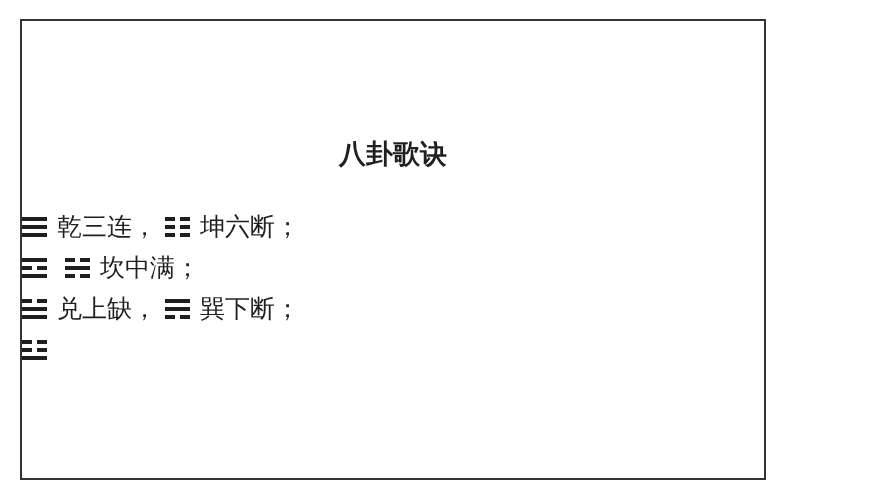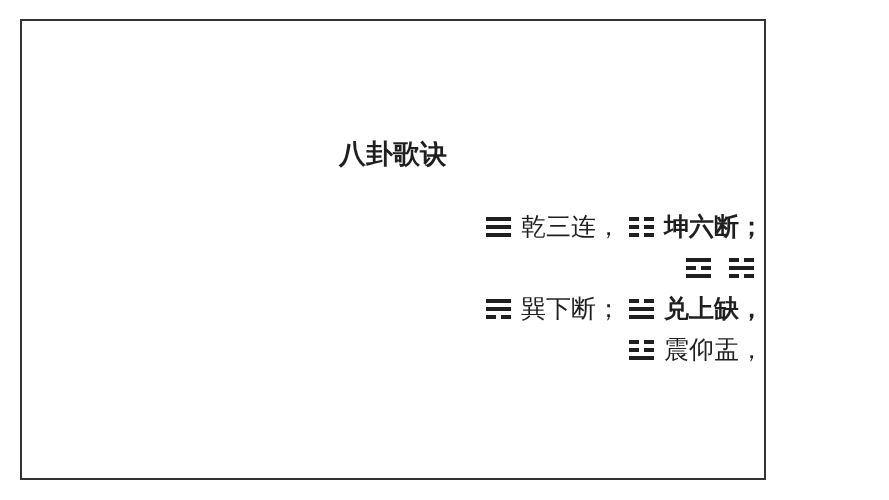--- a/index.html
+++ b/index.html
@@ -31,28 +31,28 @@
     font-size: 27px;
     font-weight: bold;
     line-height: 1.2;
     color: var(--ink);
   }
   .verse { margin-top: 36px; }
   .verse-line {
     height: 41px;
     display: flex;
     align-items: center;
-    justify-content: flex-end;
+    justify-content: flex-start;
     font-size: 25px;
     line-height: 1;
     color: var(--ink);
     white-space: nowrap;
   }
   .segment { display: inline-flex; align-items: center; }
-  .segment + .segment { margin-left: 8px; font-weight: bold; }
+  .segment + .segment { margin-left: 8px; }
   .trigram {
     display: inline-flex;
     flex-direction: column;
     justify-content: space-between;
     width: 25px;
     height: 20px;
     margin-right: 10px;
     flex: none;
   }
   .tri-row { height: 4px; background: var(--ink); }
@@ -113,57 +113,57 @@
               <span class="tri-row broken">
                 <span class="half"></span>
                 <span class="half"></span>
               </span>
               <span class="tri-row solid"></span>
               <span class="tri-row broken">
                 <span class="half"></span>
                 <span class="half"></span>
               </span>
             </span>
+            <span class="segment-text">坎中满；</span>
           </span>
         </div>
         <div class="verse-line">
+          <span class="segment">
+            <span class="trigram">
+              <span class="tri-row broken">
+                <span class="half"></span>
+                <span class="half"></span>
+              </span>
+              <span class="tri-row solid"></span>
+              <span class="tri-row solid"></span>
+            </span>
+            <span class="segment-text">兑上缺，</span>
+          </span>
           <span class="segment">
             <span class="trigram">
               <span class="tri-row solid"></span>
               <span class="tri-row solid"></span>
               <span class="tri-row broken">
                 <span class="half"></span>
                 <span class="half"></span>
               </span>
             </span>
             <span class="segment-text">巽下断；</span>
-          </span>
-          <span class="segment">
-            <span class="trigram">
-              <span class="tri-row broken">
-                <span class="half"></span>
-                <span class="half"></span>
-              </span>
-              <span class="tri-row solid"></span>
-              <span class="tri-row solid"></span>
-            </span>
-            <span class="segment-text">兑上缺，</span>
           </span>
         </div>
         <div class="verse-line">
           <span class="segment">
             <span class="trigram">
               <span class="tri-row broken">
                 <span class="half"></span>
                 <span class="half"></span>
               </span>
               <span class="tri-row broken">
                 <span class="half"></span>
                 <span class="half"></span>
               </span>
               <span class="tri-row solid"></span>
             </span>
-            <span class="segment-text">震仰盂，</span>
           </span>
         </div>
       </div>
   </div>
 </div>
 
 </body></html>

